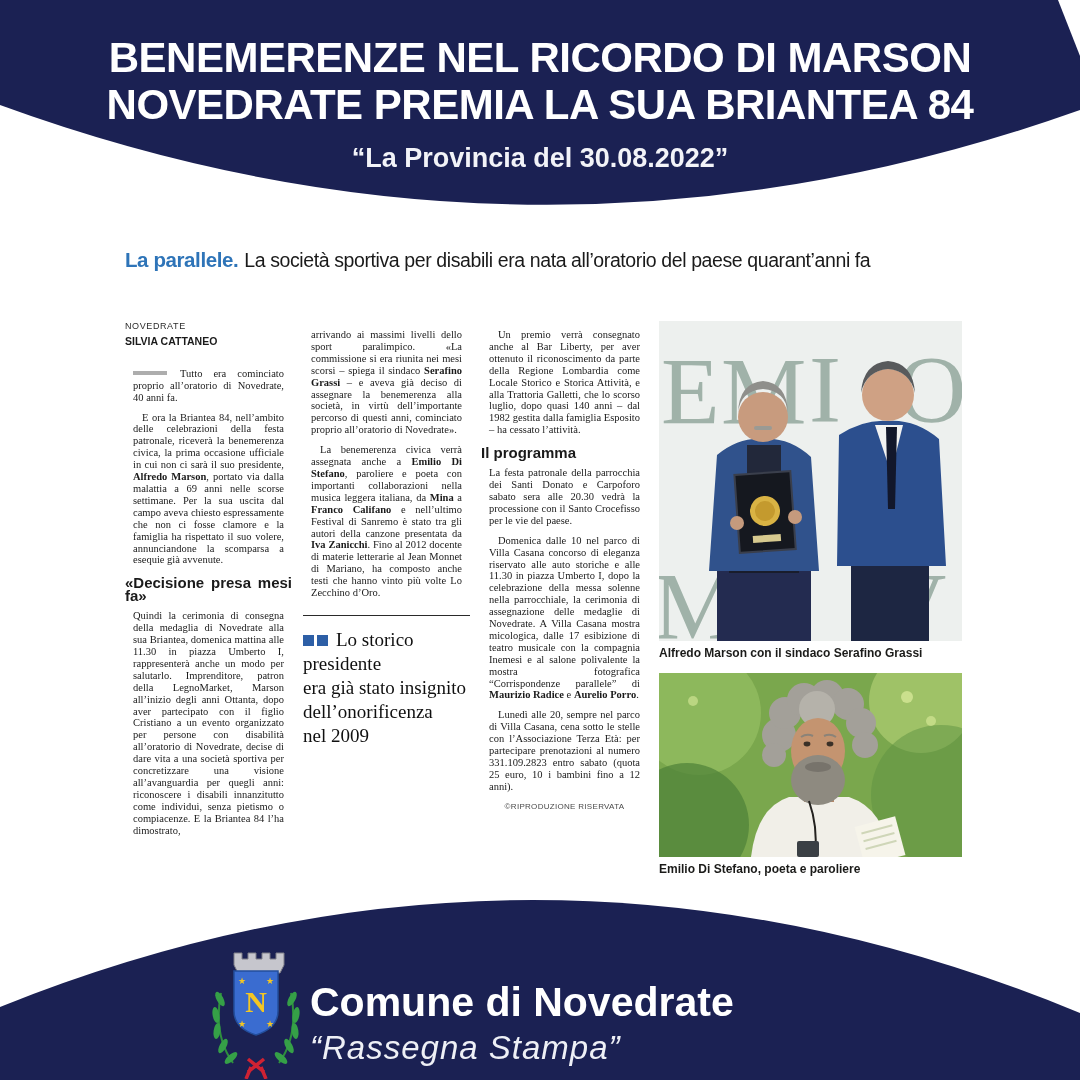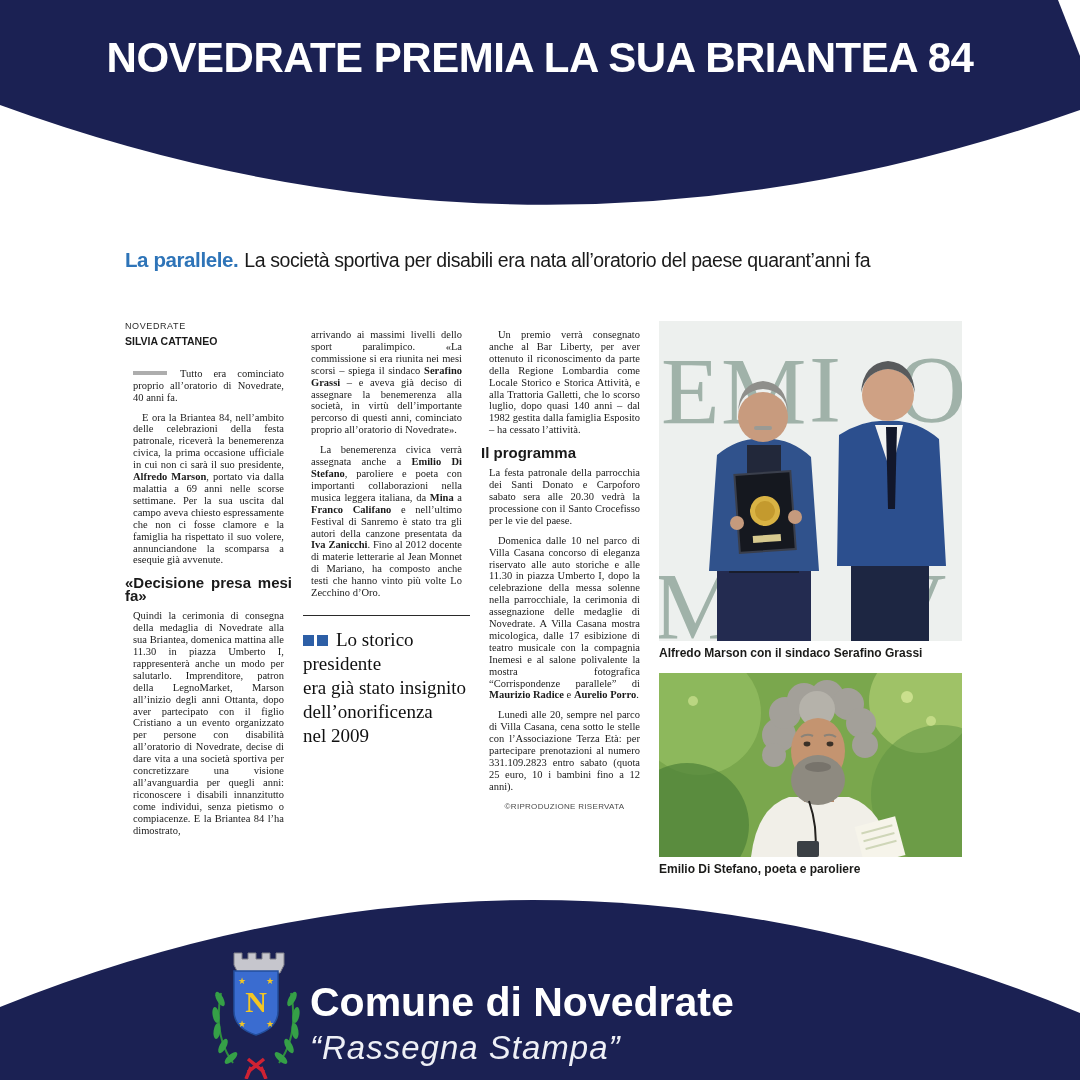--- a/index.html
+++ b/index.html
@@ -58,22 +58,24 @@
 <body>
 
 <div id="canvas">
 
   <svg class="header-svg" width="1080" height="240" viewBox="0 0 1080 240" aria-hidden="true">
     <path d="M0,0 H1080 V110 Q540,302 0,105 Z" fill="#1b2153"></path>
     <polygon points="1058,0 1080,0 1080,56" fill="#ffffff"></polygon>
   </svg>
   <div class="header-content">
     <div class="header-title">
+      <div>BENEMERENZE NEL RICORDO DI MARSON</div>
       <div>NOVEDRATE PREMIA LA SUA BRIANTEA 84</div>
     </div>
+    <div class="header-sub">“La Provincia del 30.08.2022”</div>
   </div>
 
   <div class="lead">
     <div>
       <span class="kicker-word">La parallele.</span><span>La società sportiva per disabili era nata all’oratorio del paese quarant’anni fa</span>
     </div>
   </div>
 
   <div class="columns">
     <div class="textcol">

